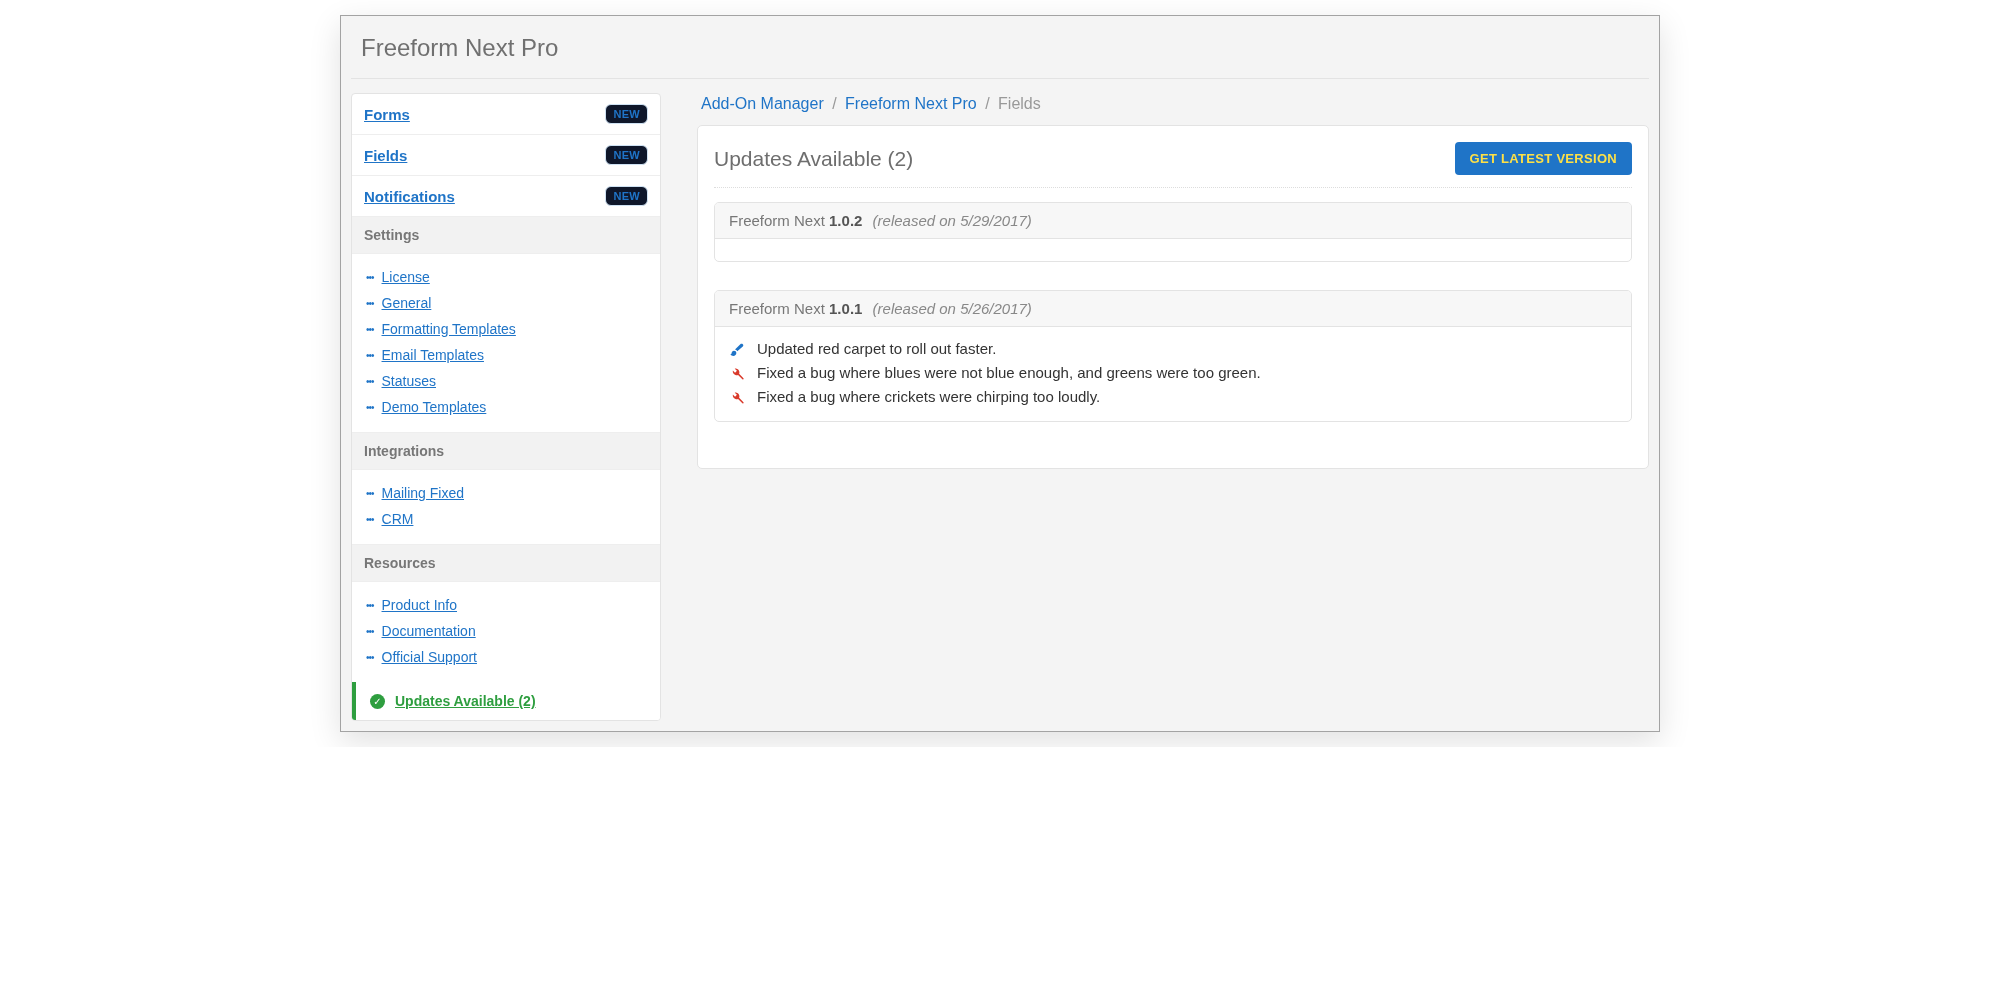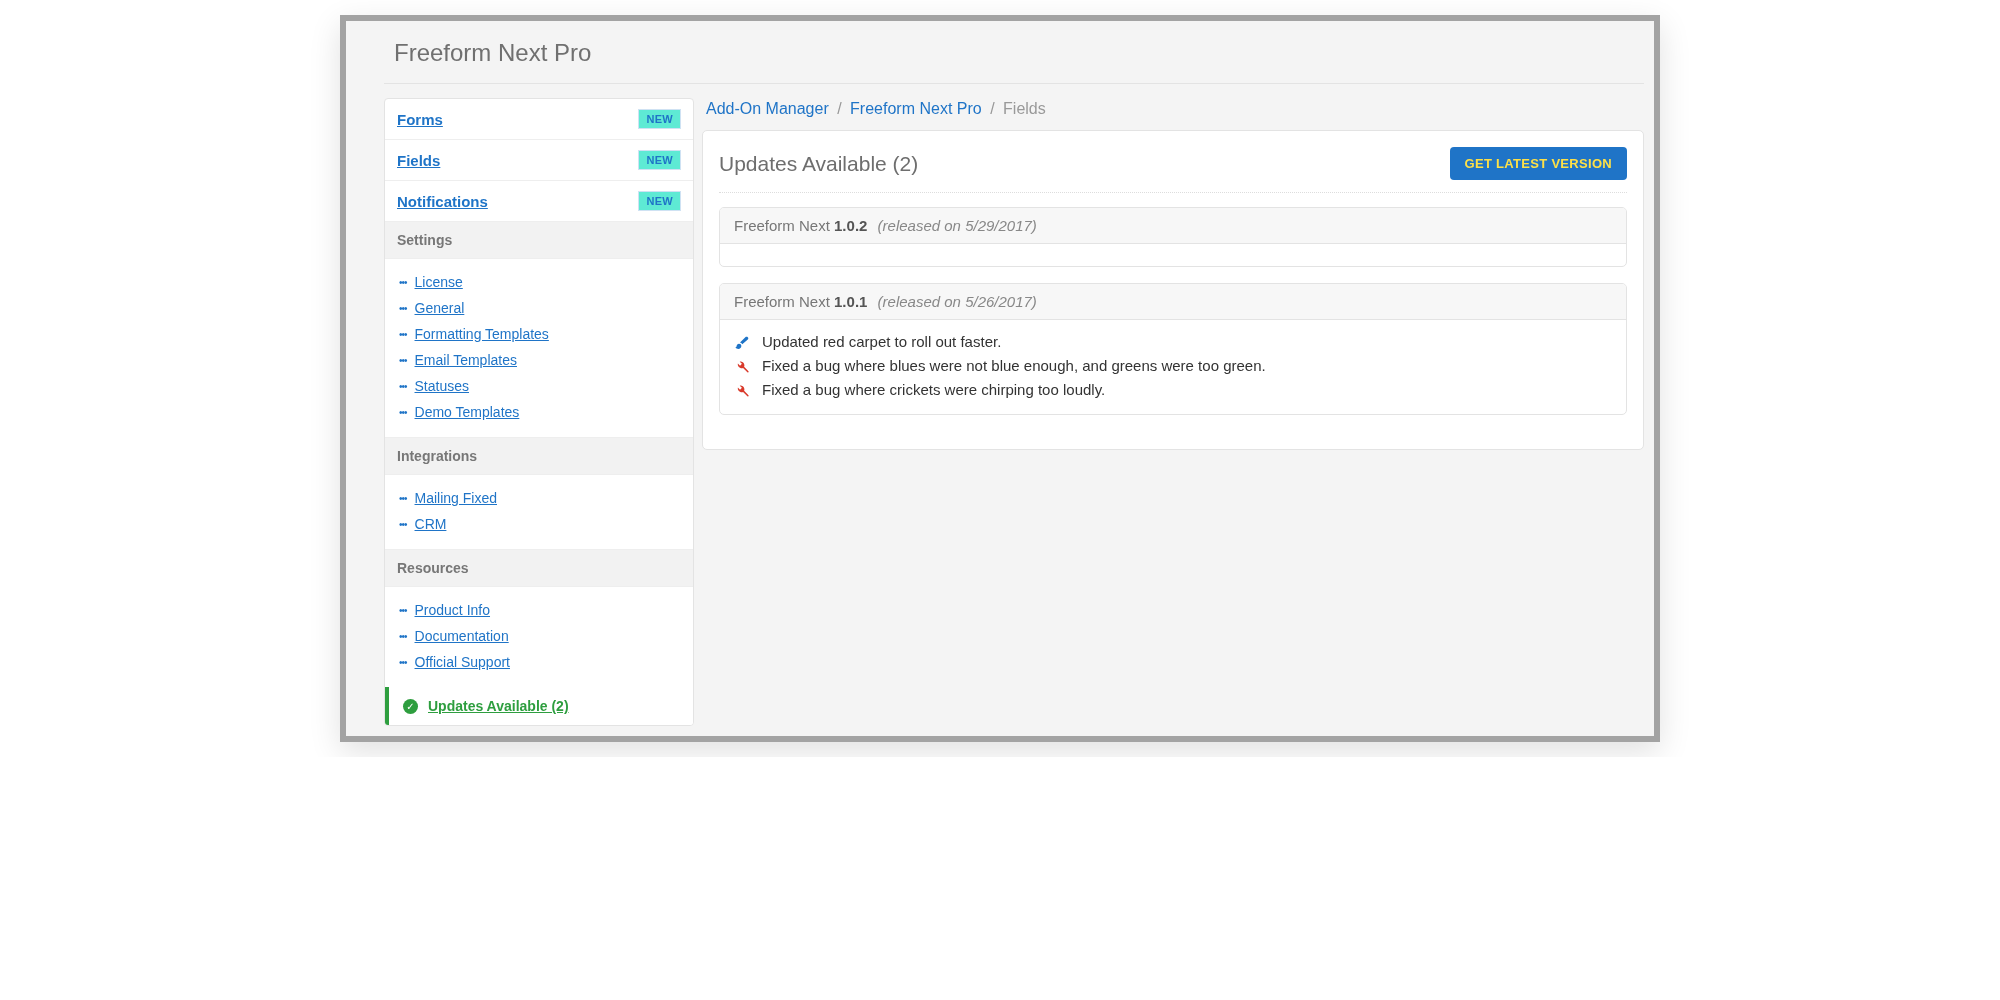--- a/index.html
+++ b/index.html
@@ -1,44 +1,44 @@
 <!DOCTYPE html>
 <html><head>
 <meta charset="utf-8">
 <style>
 * { box-sizing: border-box; margin: 0; padding: 0; }
 body { font-family: -apple-system, BlinkMacSystemFont, "Segoe UI", Helvetica, Arial, sans-serif; background: #fff; color: #333; }
-.frame { width: 1320px; margin: 15px auto; background: #f4f4f4; border: 6px solid #a3a3a3; box-shadow: 0 10px 30px rgba(0,0,0,0.12); padding-left: 28px; }
+.frame { width: 1320px; margin: 15px auto; background: #f4f4f4; border: 1px solid #a3a3a3; box-shadow: 0 10px 30px rgba(0,0,0,0.12); }
 .page-title { font-size: 24px; font-weight: 400; color: #707070; padding: 18px 20px 16px; }
 .hr { border-top: 1px solid #e3e3e3; margin: 0 10px; }
-.body-row { display: flex; padding: 14px 10px 10px; gap: 8px; align-items: flex-start; }
+.body-row { display: flex; padding: 14px 10px 10px; gap: 36px; align-items: flex-start; }
 .sidebar { width: 310px; flex-shrink: 0; background: #fff; border: 1px solid #e3e3e3; border-radius: 4px; overflow: hidden; }
 .side-row { display: flex; align-items: center; justify-content: space-between; padding: 10px 12px; border-bottom: 1px solid #eee; }
 .side-row a.primary { color: #1f74c7; font-weight: 700; text-decoration: underline; font-size: 15px; }
-.badge-new { font-size: 11px; color: #1f74c7; border: 1px solid #cfe2f3; border-radius: 0; padding: 3px 7px; background: #5eead4; font-weight: 600; letter-spacing: 0.3px; }
+.badge-new { font-size: 11px; color: #1f74c7; border: 1px solid #cfe2f3; border-radius: 6px; padding: 3px 7px; background: #0f172a; font-weight: 600; letter-spacing: 0.3px; }
 .section-head { background: #f2f2f2; color: #777; font-weight: 700; padding: 10px 12px; border-bottom: 1px solid #eee; font-size: 14px; }
 .sub-list { padding: 10px 0 12px; background: #fff; border-bottom: 1px solid #eee; }
 .sub-list:last-child { border-bottom: none; }
 .sub-item { display: flex; align-items: center; gap: 8px; padding: 5px 14px; font-size: 14px; }
 .dots { color: #1f74c7; font-size: 10px; letter-spacing: -1px; }
 .sub-item a { color: #1f74c7; text-decoration: underline; }
 .active-row { display: flex; align-items: center; gap: 10px; padding: 11px 14px; border-left: 4px solid #2e9e3f; background: #fff; }
 .active-row a { color: #2e9e3f; font-weight: 700; text-decoration: underline; font-size: 14px; }
 .check-icon { width: 15px; height: 15px; border-radius: 50%; background: #2e9e3f; display: inline-flex; align-items: center; justify-content: center; color: #fff; font-size: 10px; }
 
 .main { flex: 1; }
 .breadcrumb { font-size: 16px; color: #999; padding: 2px 0 12px 4px; }
 .breadcrumb a { color: #1f74c7; text-decoration: none; }
 .breadcrumb .sep { color: #999; padding: 0 4px; }
 .panel { background: #fff; border: 1px solid #e3e3e3; border-radius: 5px; padding: 16px 16px 18px; }
 .panel-head { display: flex; justify-content: space-between; align-items: center; border-bottom: 1px dotted #ddd; padding-bottom: 12px; margin-bottom: 14px; }
 .panel-head h2 { font-size: 21px; font-weight: 400; color: #6e6e6e; }
 .btn { background: #1f74c7; color: #fde047; border: none; border-radius: 4px; padding: 9px 15px; font-size: 13px; font-weight: 700; letter-spacing: 0.3px; cursor: pointer; }
 
-.update-box { border: 1px solid #e3e3e3; border-radius: 5px; margin-bottom: 16px; overflow: hidden; }
+.update-box { border: 1px solid #e3e3e3; border-radius: 5px; margin-bottom: 28px; overflow: hidden; }
 .update-head { background: #f7f7f7; padding: 9px 14px; font-size: 15px; color: #777; border-bottom: 1px solid #e3e3e3; }
 .update-head .name { color: #777; }
 .update-head .ver { font-weight: 700; color: #555; }
 .update-head .date { font-style: italic; color: #888; margin-left: 6px; }
 .update-body { padding: 10px 14px 12px; }
 .note-row { display: flex; align-items: flex-start; gap: 12px; padding: 3px 0; font-size: 15px; color: #333; }
 .note-row .ic { width: 16px; flex-shrink: 0; display: inline-flex; align-items: center; justify-content: center; margin-top: 2px; }
 .ic svg { width: 16px; height: 16px; }
 </style>
 </head>

